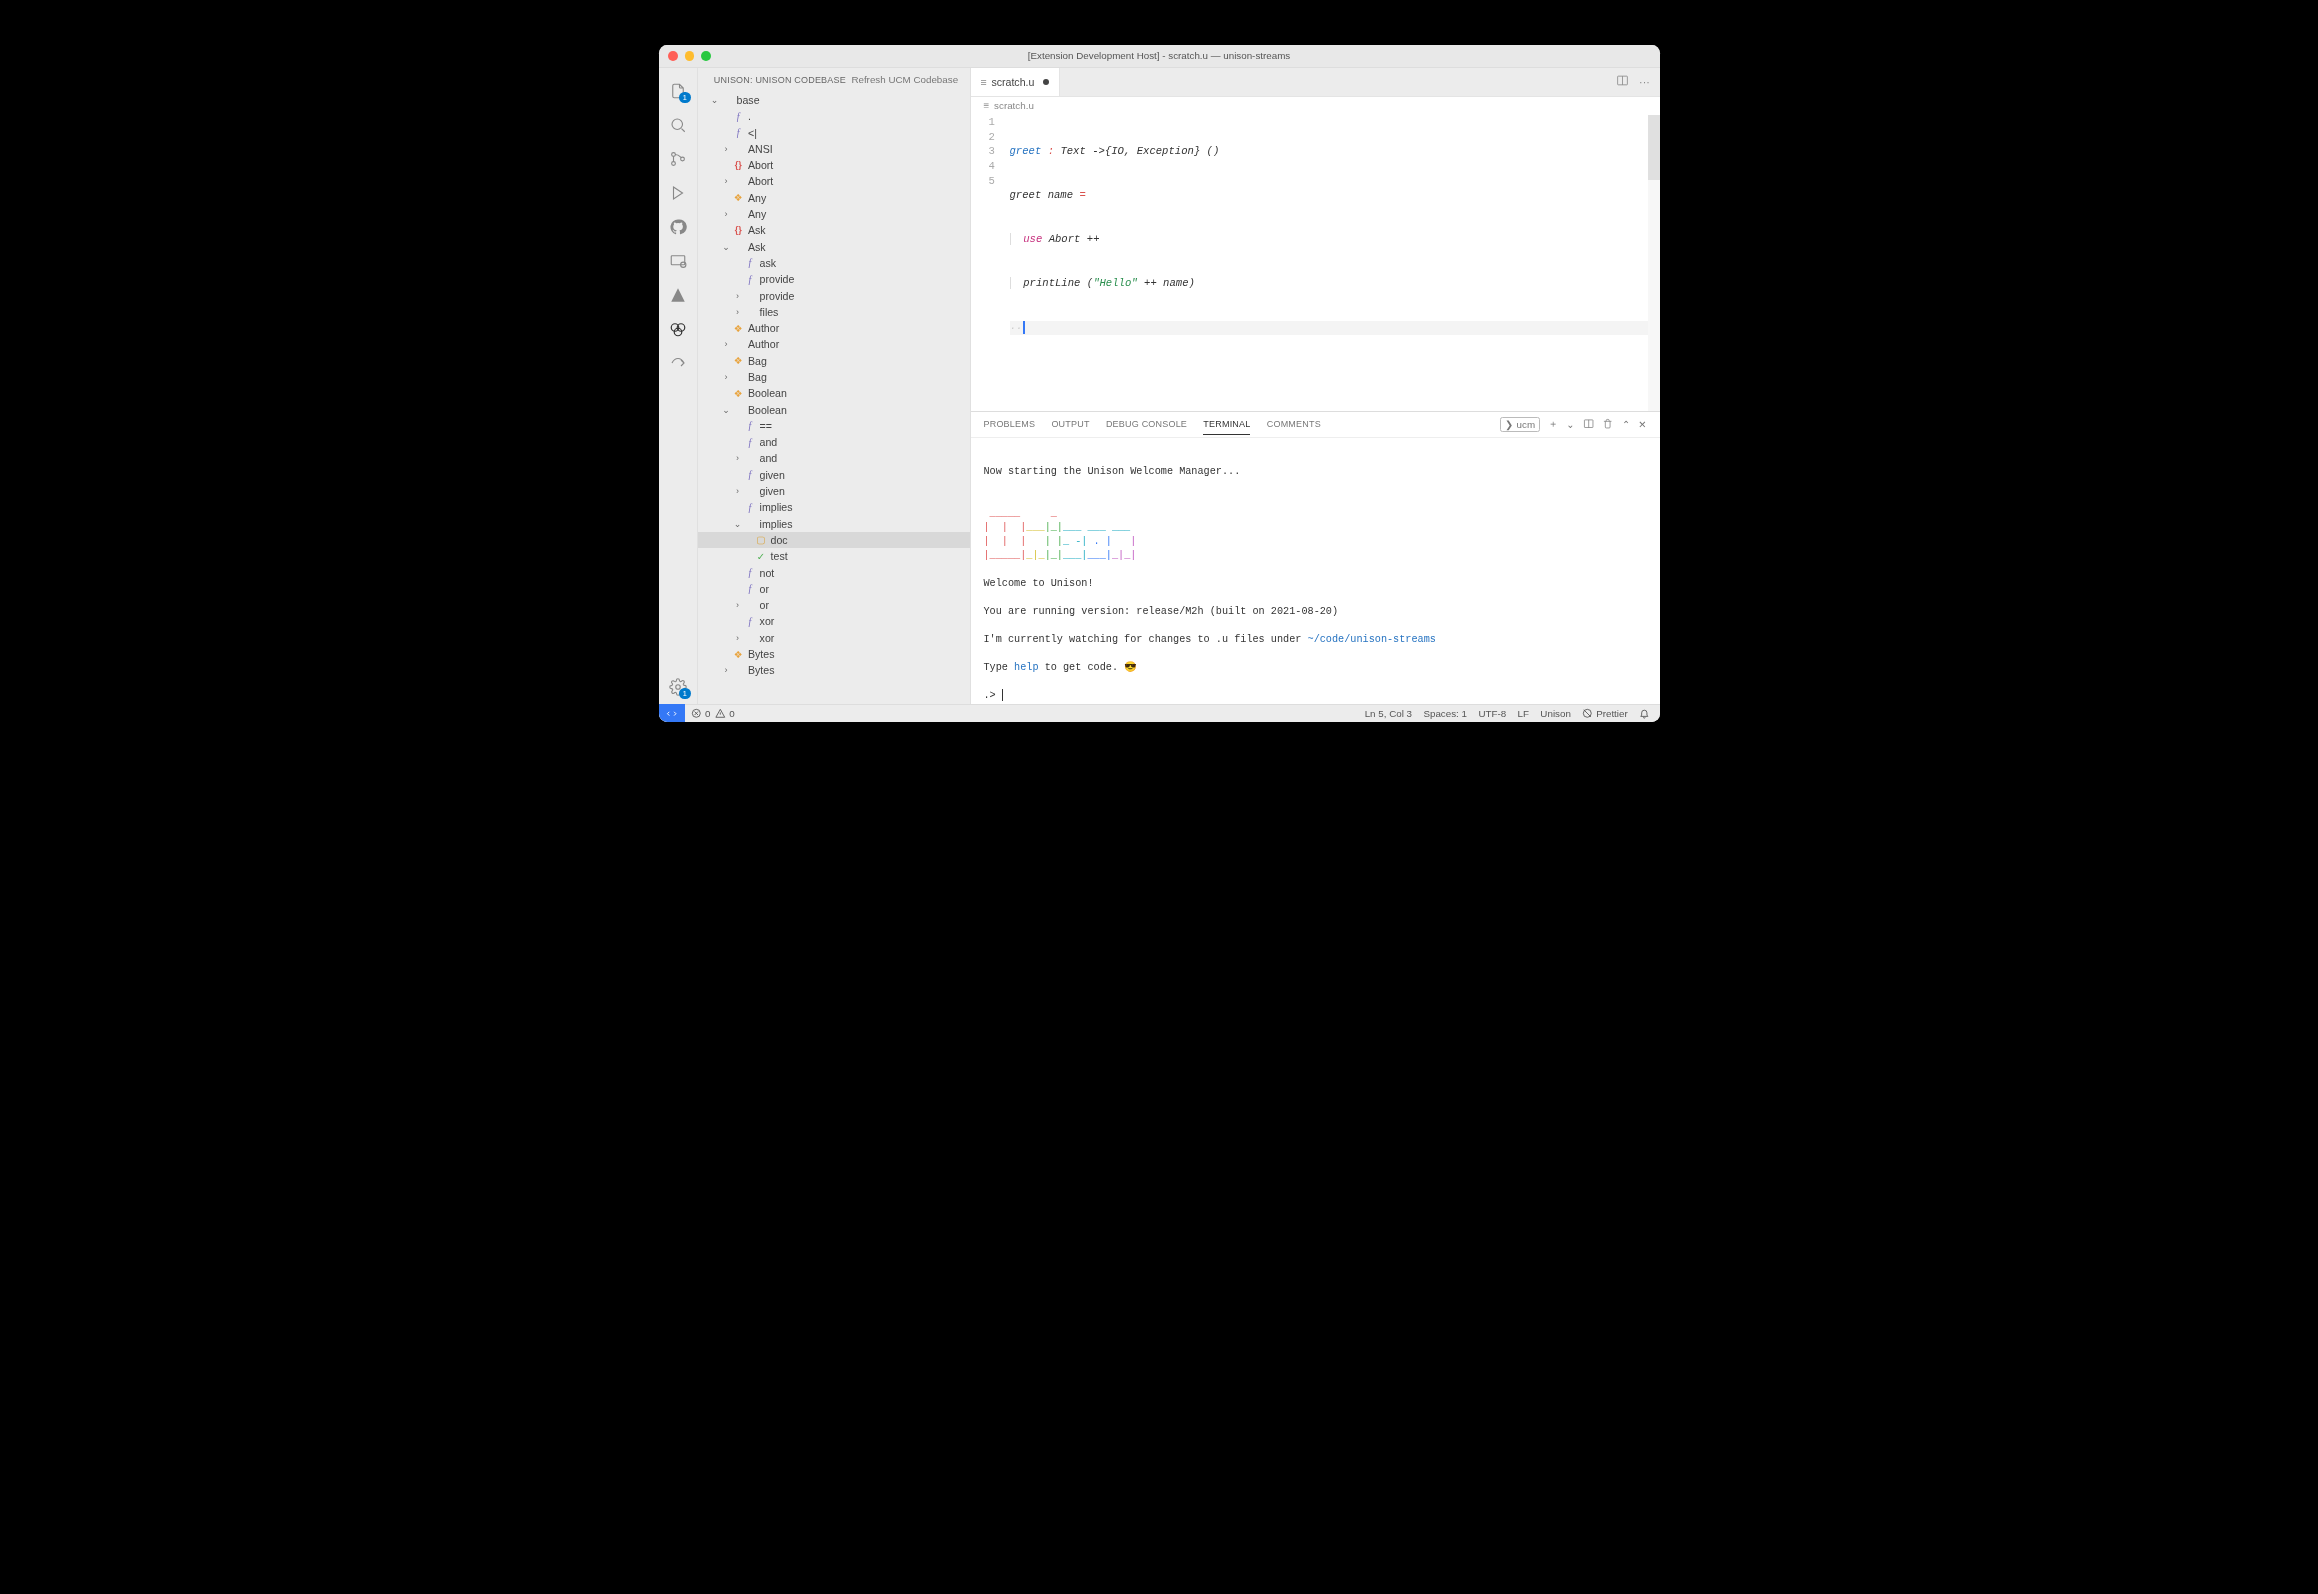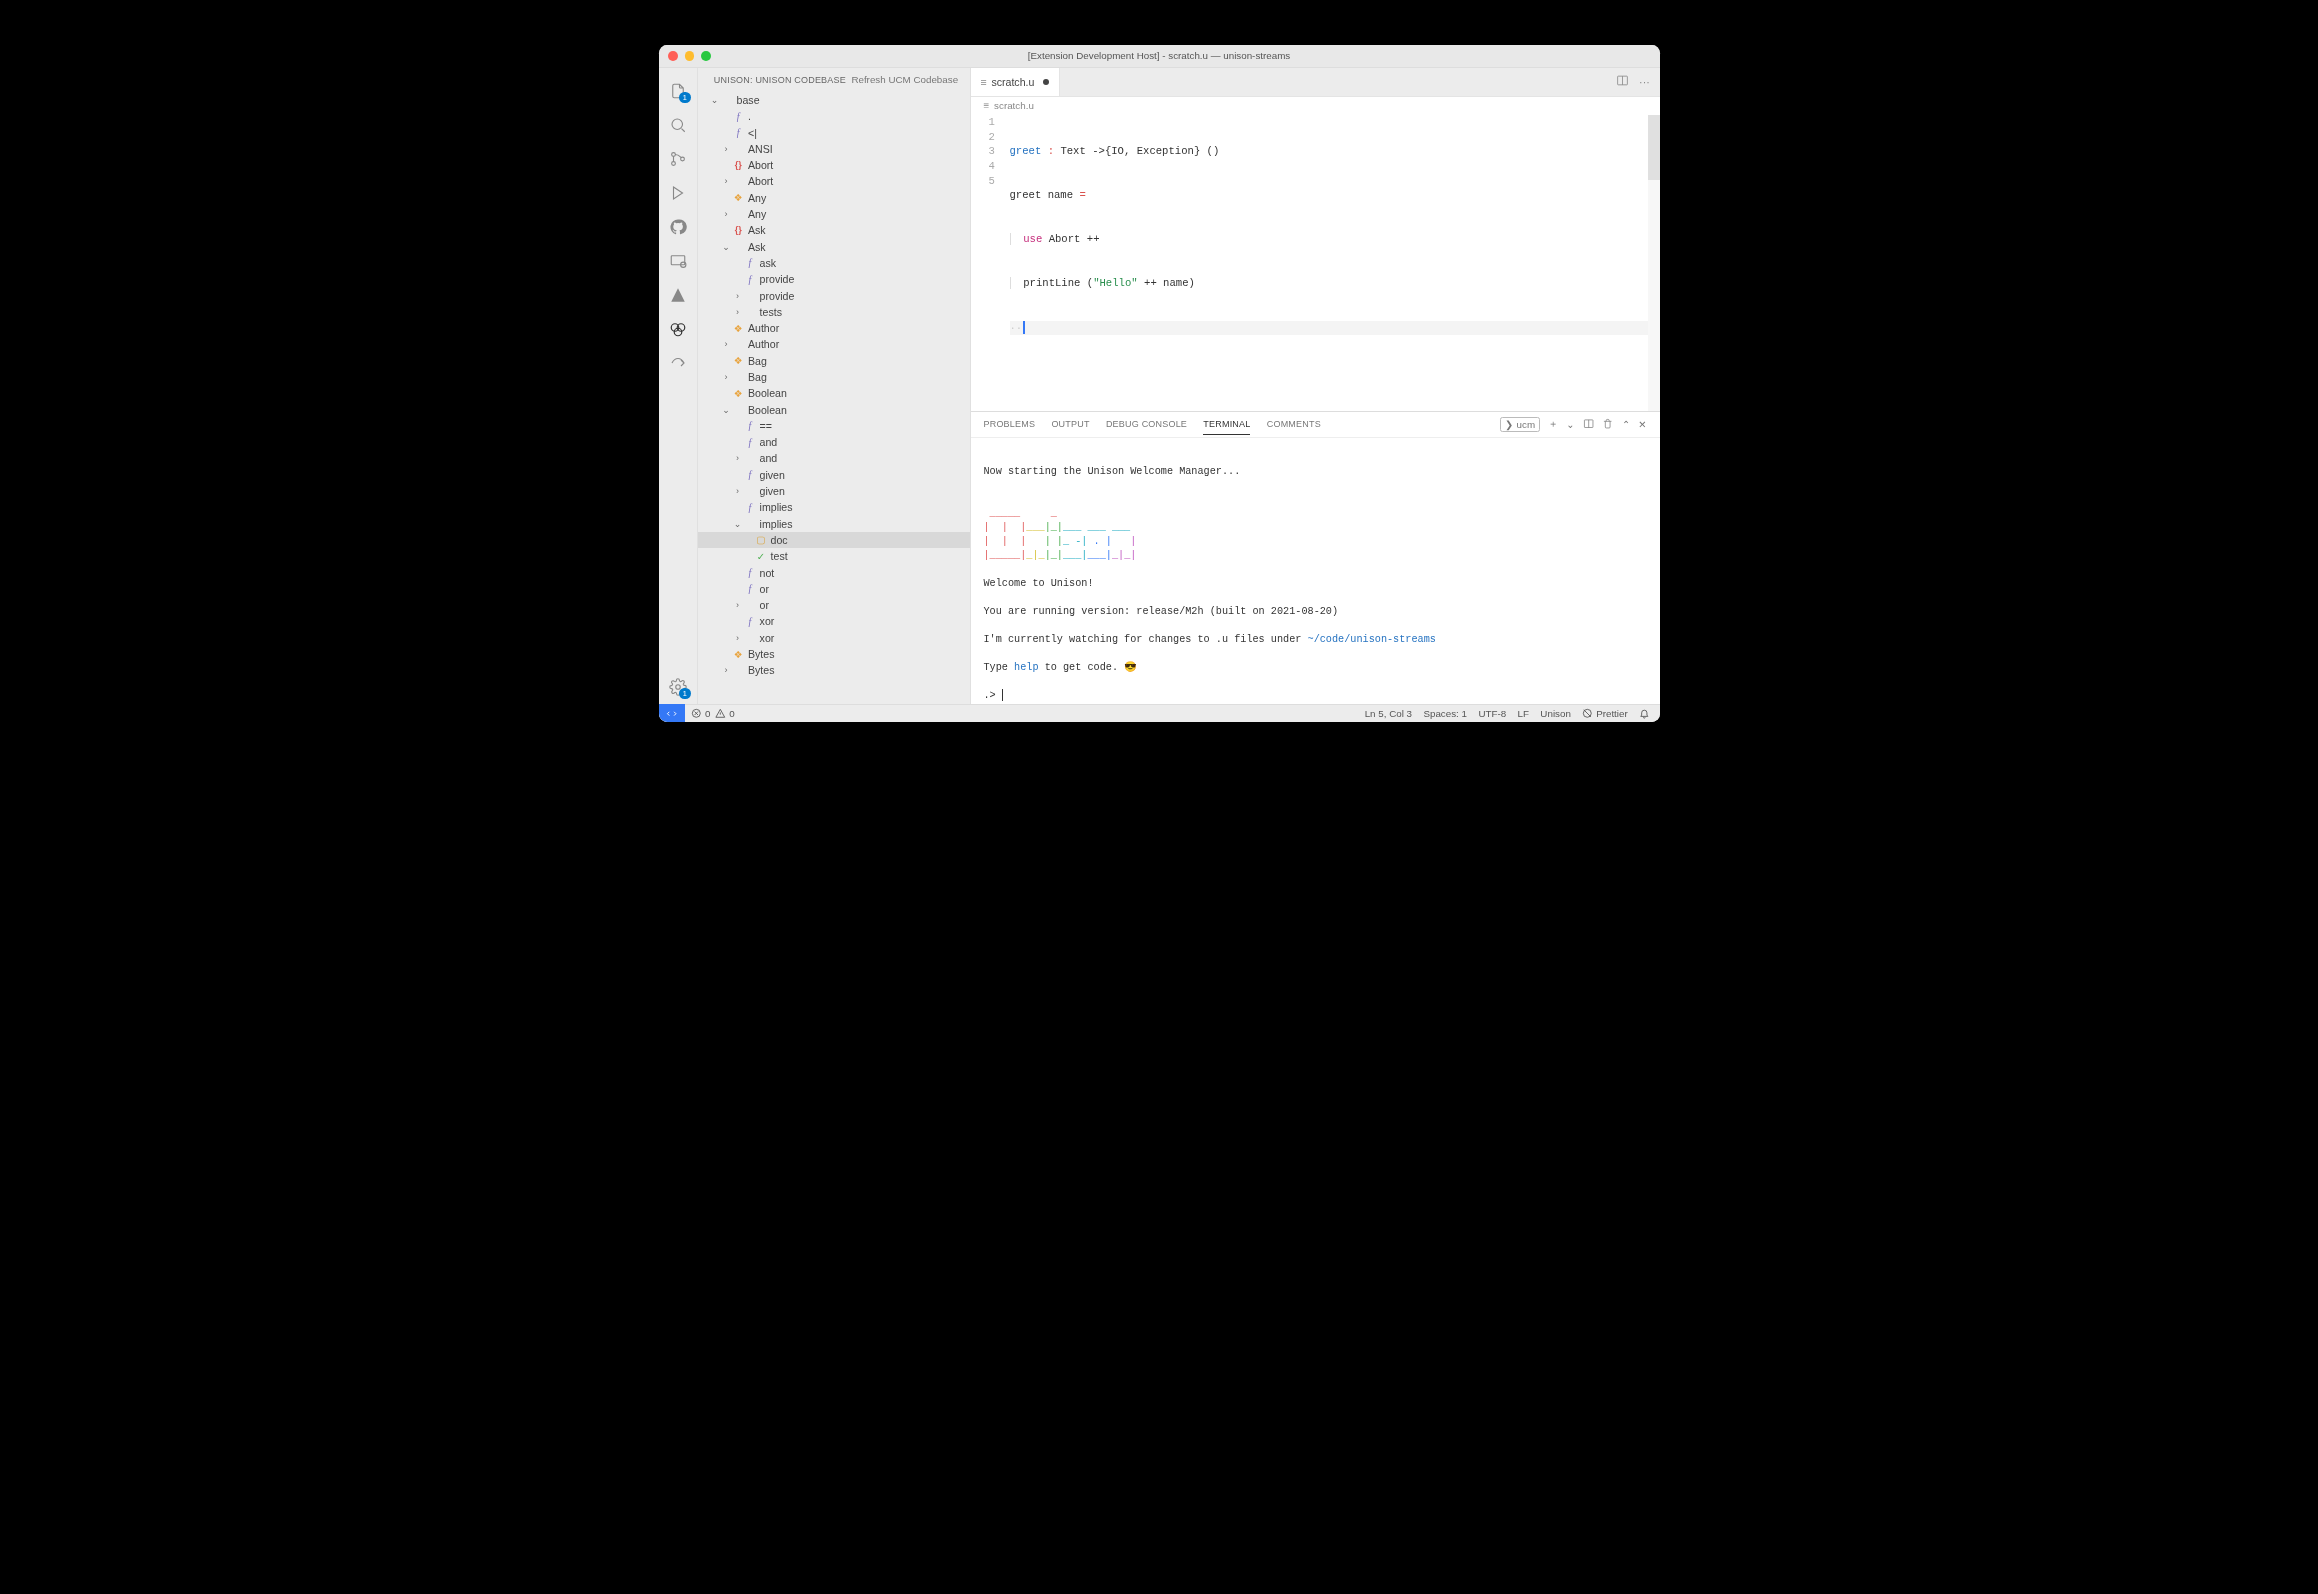--- a/index.html
+++ b/index.html
@@ -196,21 +196,21 @@
       padding-right: 14.7px;
       color: #aaa;
       line-height: 14.7px;
       padding-top: 0;
     }
     .code {
       flex: 1;
       line-height: 14.7px;
       white-space: pre;
     }
-    .code-line { height: 14.7px; }
+    .code-line { height: 14.7px; font-style: italic; }
     .current-line { background: #f4f4f4; }
     .tok-def { color: #2673c1; }
     .tok-op { color: #d9534f; }
     .tok-kw { color: #c62f7d; }
     .tok-str { color: #2a8f4e; }
     .tok-id { color: #333; }
     .tok-ws { color: #ccc; }
     .cursor {
       display: inline-block;
       width: 1.6px;
@@ -449,21 +449,21 @@
           <div class="tree-row">
             <span class="indent" style="width:23px"></span>
             <span class="tree-twisty">›</span>
             <span class="tree-icon"></span>
             <span>provide</span>
           </div>
           <div class="tree-row">
             <span class="indent" style="width:23px"></span>
             <span class="tree-twisty">›</span>
             <span class="tree-icon"></span>
-            <span>tests</span>
+            <span>files</span>
           </div>
           <div class="tree-row">
             <span class="indent" style="width:11.4px"></span>
             <span class="tree-twisty"></span>
             <span class="tree-icon ic-type">❖</span>
             <span>Author</span>
           </div>
           <div class="tree-row">
             <span class="indent" style="width:11.4px"></span>
             <span class="tree-twisty">›</span>

